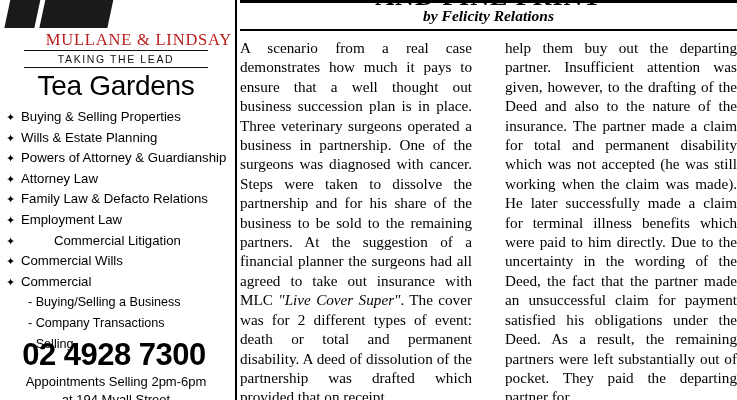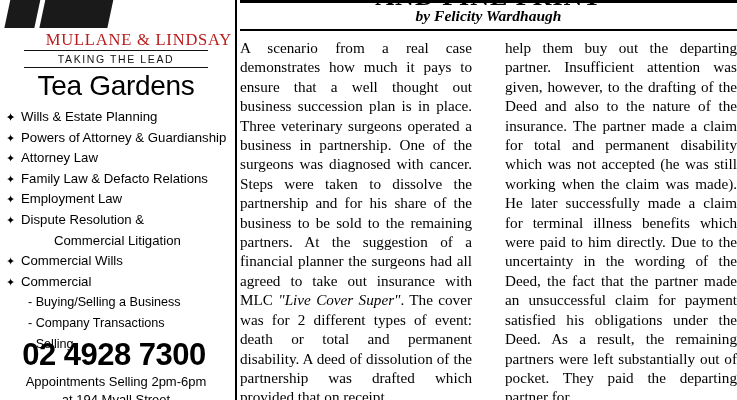--- a/index.html
+++ b/index.html
@@ -264,47 +264,47 @@
 
     <div id="ad-tagline-wrap">
       <div id="ad-tagline-rule-top"></div>
       <div id="ad-tagline">TAKING THE LEAD</div>
       <div id="ad-tagline-rule-bot"></div>
     </div>
 
     <div id="ad-town">Tea Gardens</div>
 
     <div id="services">
-      <div class="svc"><span class="bullet">✦</span></div>
+      <div class="svc"><span class="bullet">✦</span><span>Buying &amp; Selling Properties</span></div>
       <div class="svc"><span class="bullet">✦</span><span>Wills &amp; Estate Planning</span></div>
       <div class="svc"><span class="bullet">✦</span><span>Powers of Attorney &amp; Guardianship</span></div>
       <div class="svc"><span class="bullet">✦</span><span>Attorney Law</span></div>
       <div class="svc"><span class="bullet">✦</span><span>Family Law &amp; Defacto Relations</span></div>
       <div class="svc"><span class="bullet">✦</span><span>Employment Law</span></div>
-      <div class="svc"><span class="bullet">✦</span><span>Dispute Resolution &amp;</span></div>
+      <div class="svc"><span class="bullet">✦</span></div>
       <div class="svc cont"><span>Commercial Litigation</span></div>
       <div class="svc"><span class="bullet">✦</span><span>Commercial Wills</span></div>
       <div class="svc"><span class="bullet">✦</span><span>Commercial</span></div>
       <div class="svc sub"><span>- Buying/Selling a Business</span></div>
       <div class="svc sub"><span>- Company Transactions</span></div>
       <div class="svc sub"><span>- Selling</span></div>
     </div>
 
     <div id="phone">02 4928 7300</div>
     <div id="appointments">Appointments Selling 2pm-6pm</div>
     <div id="address">at 194 Myall Street</div>
 
   </div>
 
   <div id="ad-divider"></div>
 
   <div id="article">
     <div id="headline">AND FINE PRINT</div>
     <div id="headline-rule-top"></div>
-    <div id="byline">by Felicity Wardhaugh</div>
+    <div id="byline">by Felicity Relations</div>
     <div id="byline-rule"></div>
 
     <div class="col" id="col1">
       <p>A scenario from a real case demonstrates how much it pays to ensure that a well thought out business succession plan is in place. Three veterinary surgeons operated a business in partnership. One of the surgeons was diagnosed with cancer. Steps were taken to dissolve the partnership and for his share of the business to be sold to the remaining partners. At the suggestion of a financial planner the surgeons had all agreed to take out insurance with MLC <em>"Live Cover Super"</em>. The cover was for 2 different types of event: death or total and permanent disability. A deed of dissolution of the partnership was drafted which provided that on receipt</p>
     </div>
 
     <div id="col-divider"></div>
 
     <div class="col" id="col2">
       <p>help them buy out the departing partner. Insufficient attention was given, however, to the drafting of the Deed and also to the nature of the insurance. The partner made a claim for total and permanent disability which was not accepted (he was still working when the claim was made). He later successfully made a claim for terminal illness benefits which were paid to him directly. Due to the uncertainty in the wording of the Deed, the fact that the partner made an unsuccessful claim for payment satisfied his obligations under the Deed. As a result, the remaining partners were left substantially out of pocket. They paid the departing partner for</p>

